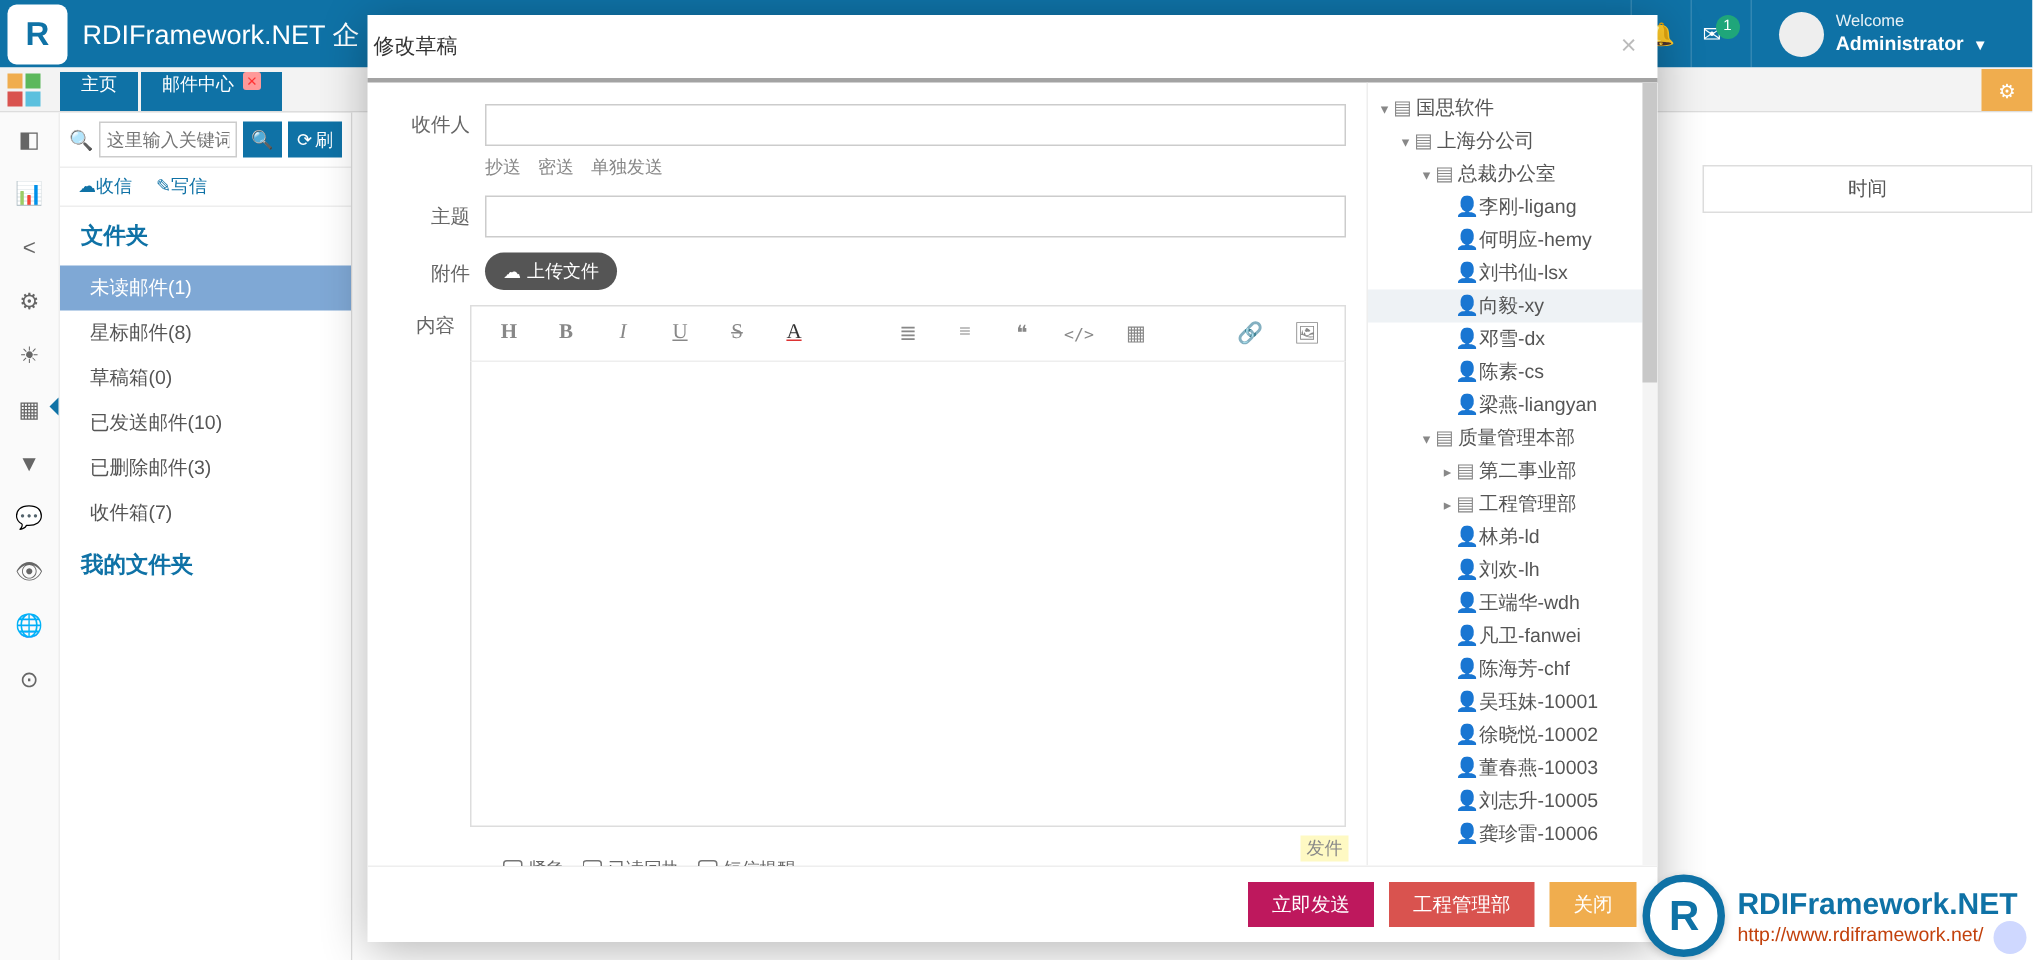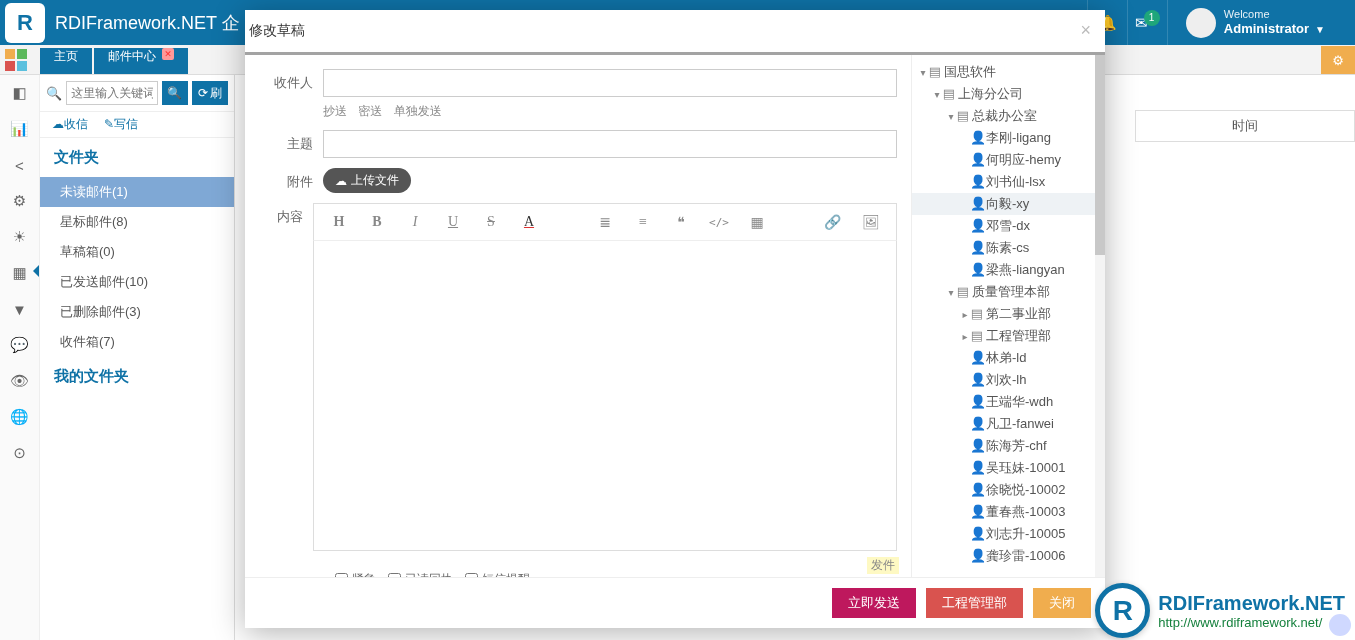--- a/index.html
+++ b/index.html
@@ -75,21 +75,21 @@
   
   .modal-footer{border-top:1px solid #eee;padding:10px 14px;display:flex;justify-content:flex-end;gap:10px}
   .mbtn{padding:6px 16px;color:#fff;font-size:13px;border:none;cursor:pointer}
   .mbtn.send{background:#be185d}
   .mbtn.draft{background:#d9534f}
   .mbtn.close{background:#f0ad4e}
   
   .watermark{position:absolute;right:10px;bottom:2px;display:flex;align-items:center;gap:8px;pointer-events:none}
   .watermark .wlogo{width:55px;height:55px;border-radius:50%;background:#fff;border:5px solid #0F72A6;display:flex;align-items:center;justify-content:center;color:#0F72A6;font-size:28px;font-weight:bold;box-shadow:0 2px 6px rgba(0,0,0,0.2)}
   .watermark .wtext .l1{color:#0F72A6;font-size:20px;font-weight:bold}
-  .watermark .wtext .l2{color:#15803d;font-size:13px}
+  .watermark .wtext .l2{color:#c2410c;font-size:13px}
   .corner-circle{position:absolute;right:4px;bottom:4px;width:22px;height:22px;border-radius:50%;background:#cfd8ff}
 </style>
 </head>
 <body>
 
 <div class="topbar">
   <div class="logo-box">
       <span>R</span>
     </div>
   <div class="brand">RDIFramework.NET 企</div>

